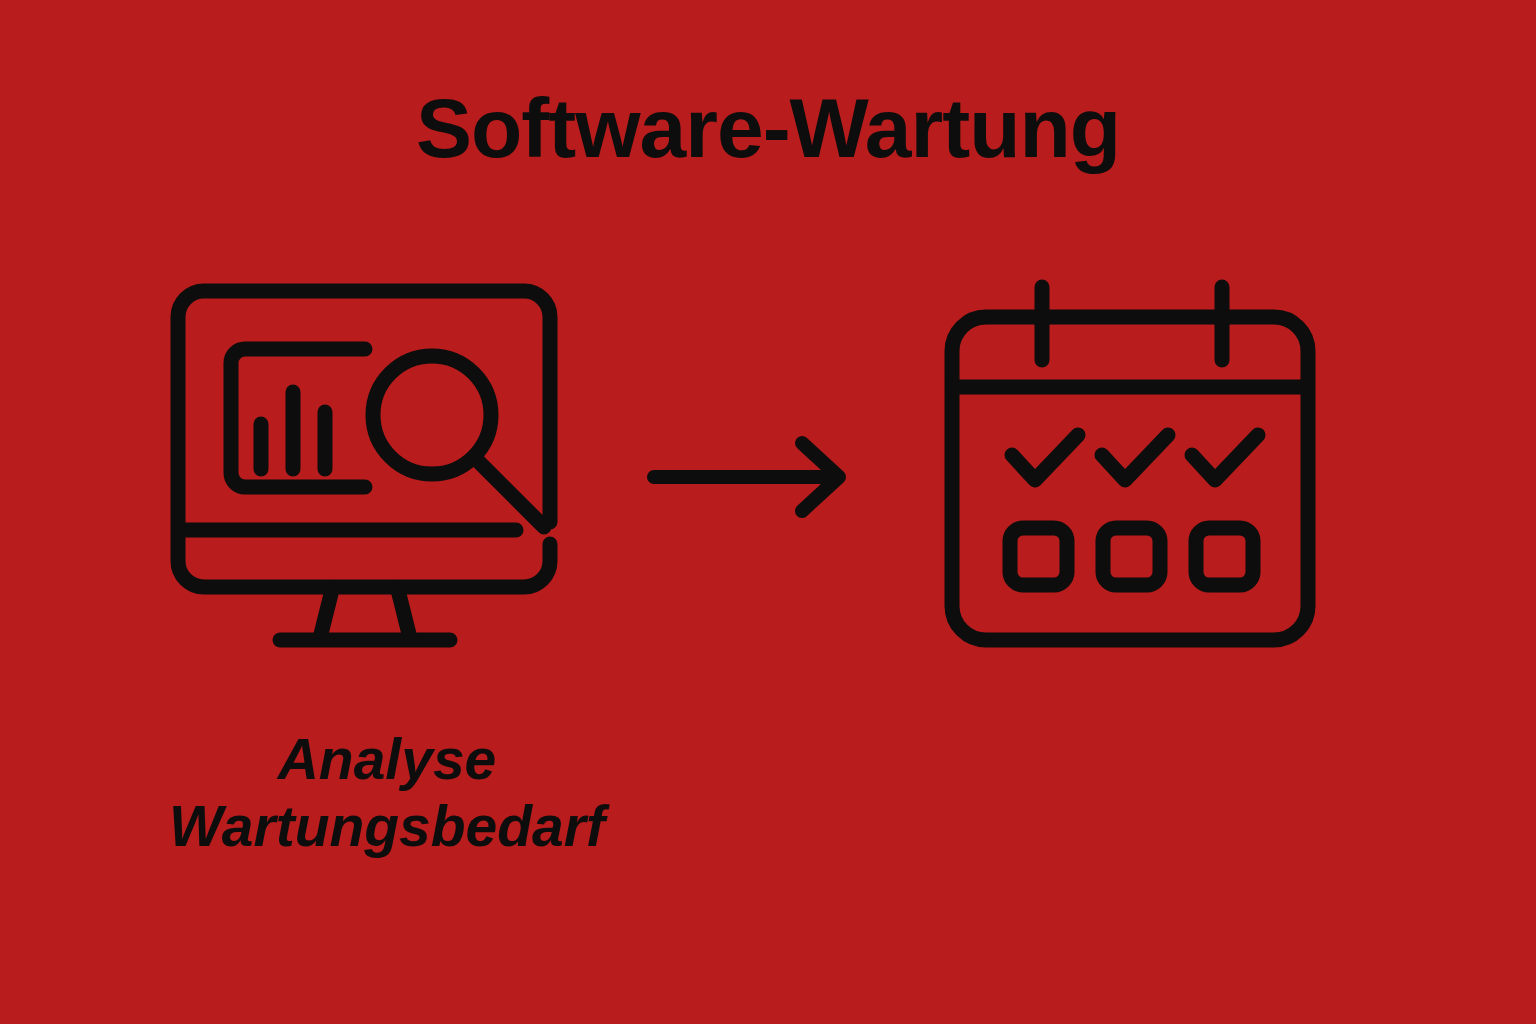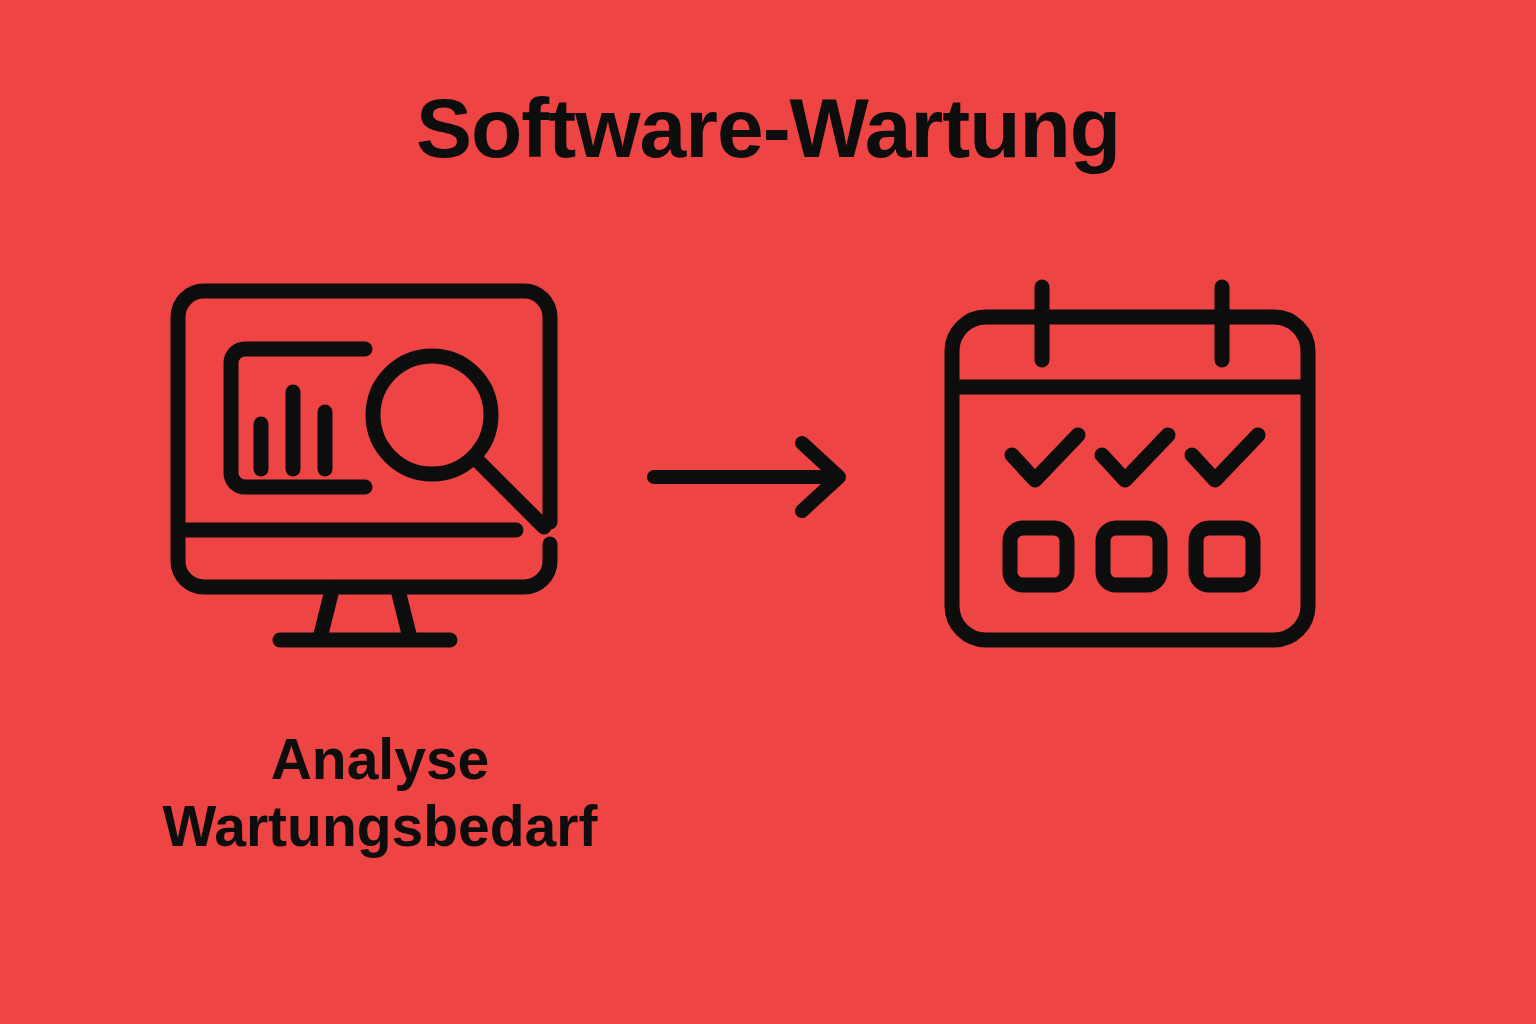--- a/index.html
+++ b/index.html
@@ -11,21 +11,21 @@
     height: 1024px;
     background: #fafafa;
     font-family: "Liberation Sans", sans-serif;
     overflow: hidden;
   }
 
   .canvas {
     position: relative;
     width: 1536px;
     height: 1024px;
-    background: #ef4444;
+    background: #b91c1c;
   }
 
   .title {
     position: absolute;
     left: 0;
     top: 84px;
     width: 1536px;
     text-align: center;
     font-size: 84px;
     font-weight: bold;
@@ -63,23 +63,24 @@
     position: absolute;
     font-size: 57px;
     font-weight: bold;
     color: #0d0d0d;
     line-height: 1.18;
     text-align: center;
     white-space: pre-line;
   }
 
   .label-left {
-    left: 40px;
+    left: 47px;
     top: 726px;
     width: 680px;
+    font-style: italic;
   }
 
   .label-right {
     left: 760px;
     top: 726px;
     width: 740px;
   }
 
   svg { display: block; overflow: visible; }
 </style>

